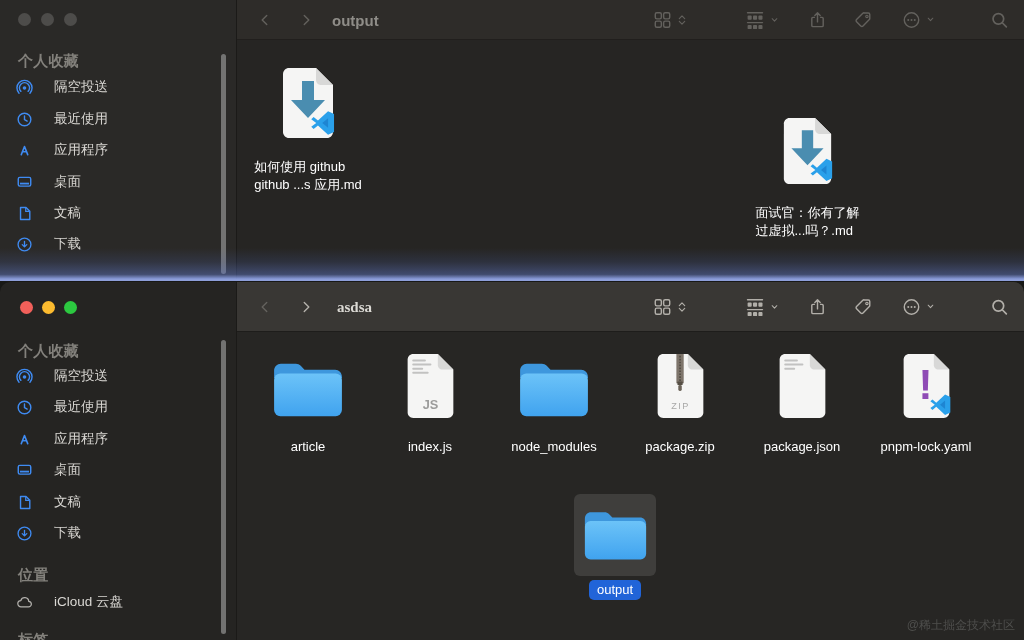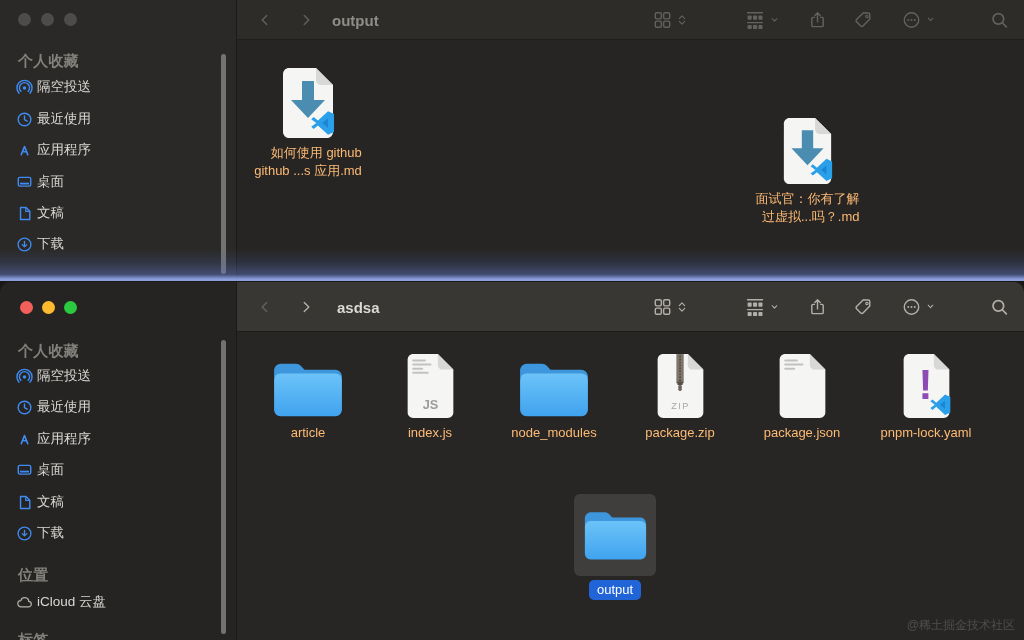--- a/index.html
+++ b/index.html
@@ -16,43 +16,43 @@
 
   .sidebar { position:absolute; top:0; left:0; width:237px; height:100%; border-right:1px solid #1b1a18; }
   #win-top .sidebar { background:#2a2927; }
   #win-bottom .sidebar { background:#252422; }
 
   .dot { position:absolute; width:13px; height:13px; border-radius:50%; }
   #win-top .dot { background:#4d4c4a; top:13px; }
   #win-bottom .dot { top:19px; }
 
   .shead { position:absolute; left:18px; font-size:15px; font-weight:700; color:#83817c; letter-spacing:.2px; }
-  .srow { position:absolute; left:16px; height:20px; display:flex; align-items:center; gap:4px; width:200px; }
+  .srow { position:absolute; left:16px; height:20px; display:flex; align-items:center; gap:21px; width:200px; }
   .srow .slabel { font-size:13.5px; color:#d9d7d3; white-space:nowrap; }
   .si { width:17px; height:17px; color:#3f8bf2; flex:none; }
   .si.gray { color:#b3b1ad; }
   .sbar { position:absolute; left:221px; width:5px; border-radius:3px; background:#8c8c8c; opacity:.75; }
 
   .toolbar { position:absolute; top:0; left:237px; right:0; }
   #win-top .toolbar { height:40px; background:#2e2c29; border-bottom:1px solid #211f1d; color:#63615d; }
   #win-bottom .toolbar { height:50px; background:#393734; border-bottom:1px solid #1e1d1b; color:#b2afa9; }
   .tbtn { position:absolute; top:50%; transform:translateY(-50%); display:flex; align-items:center; gap:4px; cursor:default; }
   .tbtn svg { display:block; }
   .dim { color:#63615d; }
   .wtitle { position:absolute; top:50%; transform:translateY(-50%); font-size:15px; font-weight:700; white-space:nowrap; }
   #win-top .wtitle { color:#8f8d88; }
-  #win-bottom .wtitle { color:#dbd9d4; }
+  #win-bottom .wtitle { color:#dbd9d4;font-family:Liberation Serif, serif; }
 
   .files { position:absolute; left:237px; right:0; bottom:0; }
   #win-top .files { top:40px; background:#262523; }
   #win-bottom .files { top:50px; background:#272624; }
 
   .file { position:absolute; display:flex; flex-direction:column; align-items:center; }
   .icon-wrap { display:flex; align-items:flex-end; justify-content:center; }
-  .fname { font-size:13px; color:#fdba74; text-align:right; line-height:18px; margin-top:4px; }
+  .fname { font-size:13px; color:#ffffff; text-align:left; line-height:18px; margin-top:18px; }
   .fname span { display:block; white-space:nowrap; }
   .file.selected .icon-wrap { background:#3f3e3c; border-radius:6px; align-items:center; }
   .file.selected .fname.boxed { background:#454543; border-radius:5px; padding:0 5px; }
   .pill { background:#2164d8; color:#ffffff; border-radius:5px; padding:1px 8px 2px; font-size:13px; margin-top:4px; line-height:17px; }
 
   #sep-glow { position:absolute; left:0; top:248px; width:1024px; height:33px; z-index:5;
     background:linear-gradient(to bottom, rgba(80,100,170,0) 0%, rgba(80,105,185,.18) 45%, rgba(95,120,200,.45) 85%, rgba(148,168,238,.9) 100%);
     border-bottom:2px solid #8d9ed9; pointer-events:none; }
 
   #watermark { position:absolute; left:855px; top:617px; width:160px; text-align:right; font-size:12px; color:#4e4e4c; z-index:6; }

